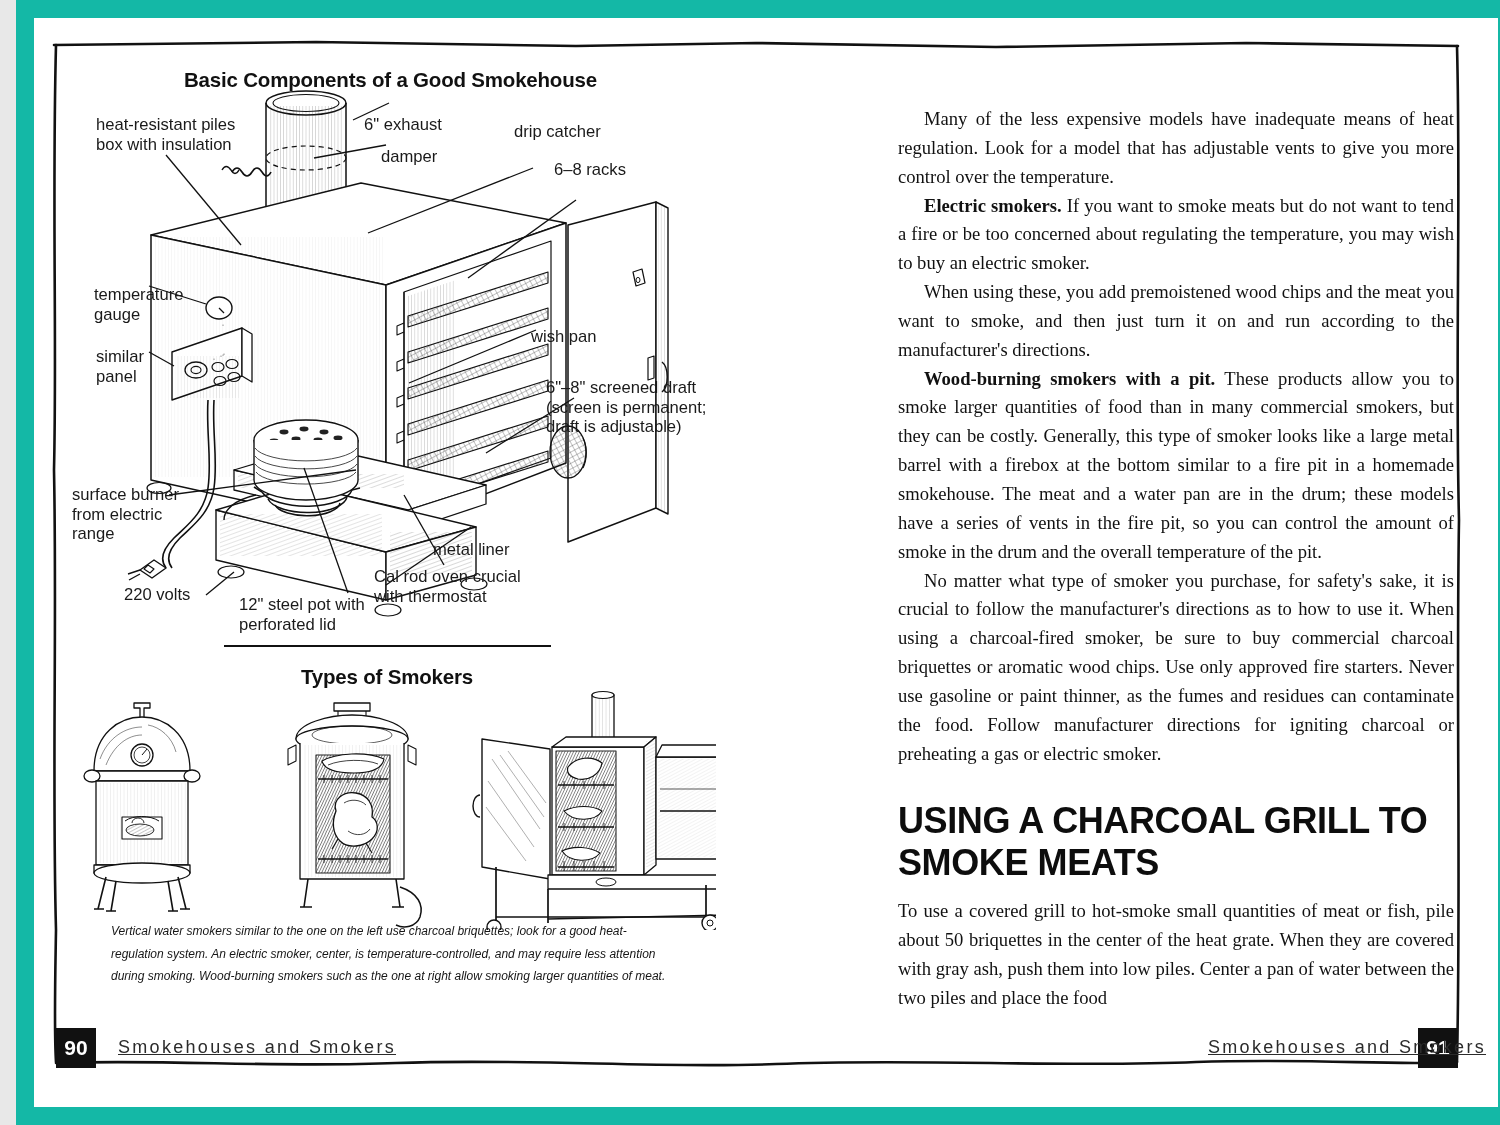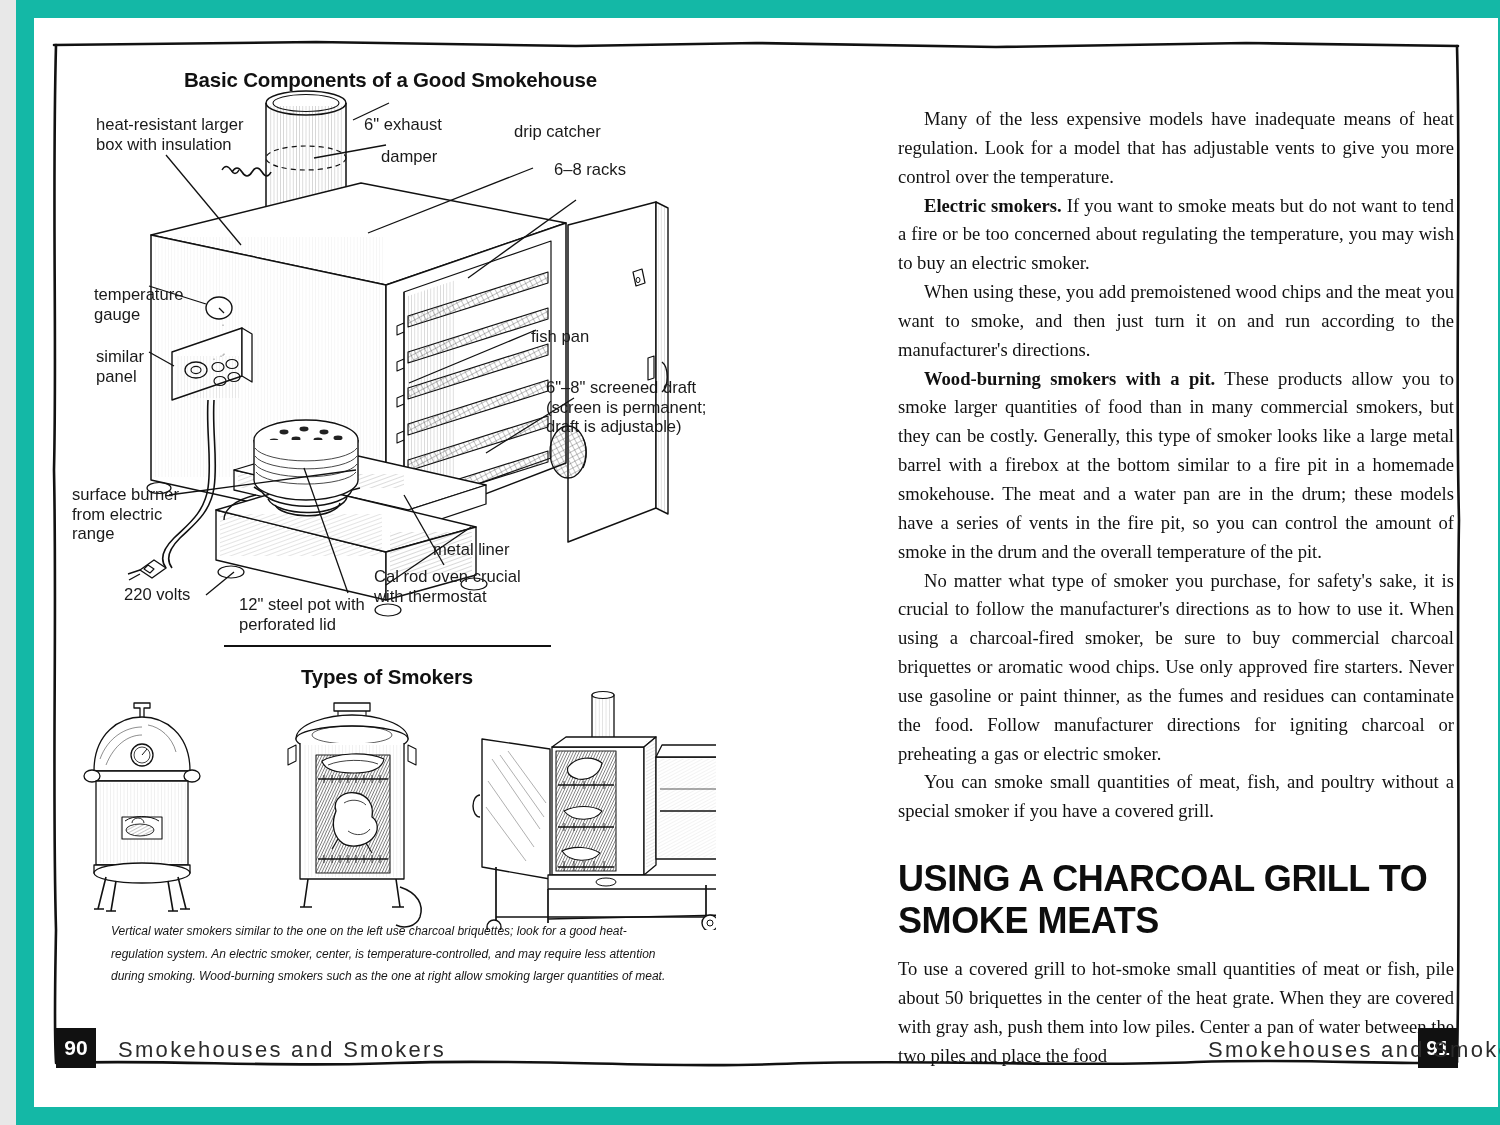--- a/index.html
+++ b/index.html
@@ -81,23 +81,24 @@
   .footer{ position:absolute; height:40px; }
   .pgnum{
     position:absolute;
     width:40px; height:40px; background:#111;
     color:#fff; font-weight:bold; font-size:21px;
     display:flex; align-items:center; justify-content:center;
     font-family:"Liberation Sans", sans-serif;
   }
   .runhead{
     position:absolute;
-    font-size:22px; letter-spacing:2.3px; color:#2b2b2b;
+    font-size:18px; letter-spacing:2.3px; color:#2b2b2b;
     font-family:"Liberation Sans", sans-serif;
     white-space:nowrap;
+    text-decoration:underline;
   }
   #footer-left .pgnum{ left:40px; top:1028px; }
   #footer-left .runhead{ left:102px; top:1037px; }
   #footer-right .pgnum{ left:1402px; top:1028px; }
   #footer-right .runhead{ left:1192px; top:1037px; }
 </style>
 </head>
 <body>
 
 <div id="spread">
@@ -276,21 +277,21 @@
           <path d="M113,455 L300,430"></path>
           <path d="M178,532 L150,555"></path>
           <path d="M292,553 L248,428"></path>
           <path d="M388,525 L348,455"></path>
           <path d="M330,545 L415,487"></path>
         </g>
       </g>
     </svg>
 
     <div class="lbl" style="left:40px; top:75px; width:160px;">
-      <div>heat-resistant larger</div>
+      <div>heat-resistant piles</div>
       <div>box with insulation</div>
     </div>
     <div class="lbl" style="left:308px; top:75px;">
       <div>6" exhaust</div>
     </div>
     <div class="lbl" style="left:325px; top:107px;">
       <div>damper</div>
     </div>
     <div class="lbl" style="left:458px; top:82px;">
       <div>drip catcher</div>
@@ -300,21 +301,21 @@
     </div>
     <div class="lbl" style="left:14px; top:245px;margin-left:24px;">
       <div>temperature</div>
       <div>gauge</div>
     </div>
     <div class="lbl" style="left:40px; top:307px;">
       <div>similar</div>
       <div>panel</div>
     </div>
     <div class="lbl" style="left:475px; top:287px;">
-      <div>fish pan</div>
+      <div>wish pan</div>
     </div>
     <div class="lbl" style="left:490px; top:338px;">
       <div>6"–8" screened draft</div>
       <div>(screen is permanent;</div>
       <div>draft is adjustable)</div>
     </div>
     <div class="lbl" style="left:16px; top:445px;">
       <div>surface burner</div>
       <div>from electric</div>
       <div>range</div>
@@ -506,23 +507,20 @@
     </p>
     <p>
       <span>When using these, you add premoistened wood chips and the meat you want to smoke, and then just turn it on and run according to the manufacturer's directions.</span>
     </p>
     <p>
       <b>Wood-burning smokers with a pit.</b><span> These products allow you to smoke larger quantities of food than in many commercial smokers, but they can be costly. Generally, this type of smoker looks like a large metal barrel with a firebox at the bottom similar to a fire pit in a homemade smokehouse. The meat and a water pan are in the drum; these models have a series of vents in the fire pit, so you can control the amount of smoke in the drum and the overall temperature of the pit.</span>
     </p>
     <p>
       <span>No matter what type of smoker you purchase, for safety's sake, it is crucial to follow the manufacturer's directions as to how to use it. When using a charcoal-fired smoker, be sure to buy commercial charcoal briquettes or aromatic wood chips. Use only approved fire starters. Never use gasoline or paint thinner, as the fumes and residues can contaminate the food. Follow manufacturer directions for igniting charcoal or preheating a gas or electric smoker.</span>
     </p>
-    <p>
-      <span>You can smoke small quantities of meat, fish, and poultry without a special smoker if you have a covered grill.</span>
-    </p>
 
     <h2 class="sec">USING A CHARCOAL GRILL TO SMOKE MEATS</h2>
 
     <p class="noindent">
       <span>To use a covered grill to hot-smoke small quantities of meat or fish, pile about 50 briquettes in the center of the heat grate. When they are covered with gray ash, push them into low piles. Center a pan of water between the two piles and place the food</span>
     </p>
   </div>
 
   <div class="footer" id="footer-left">
     <div class="pgnum">90</div>

